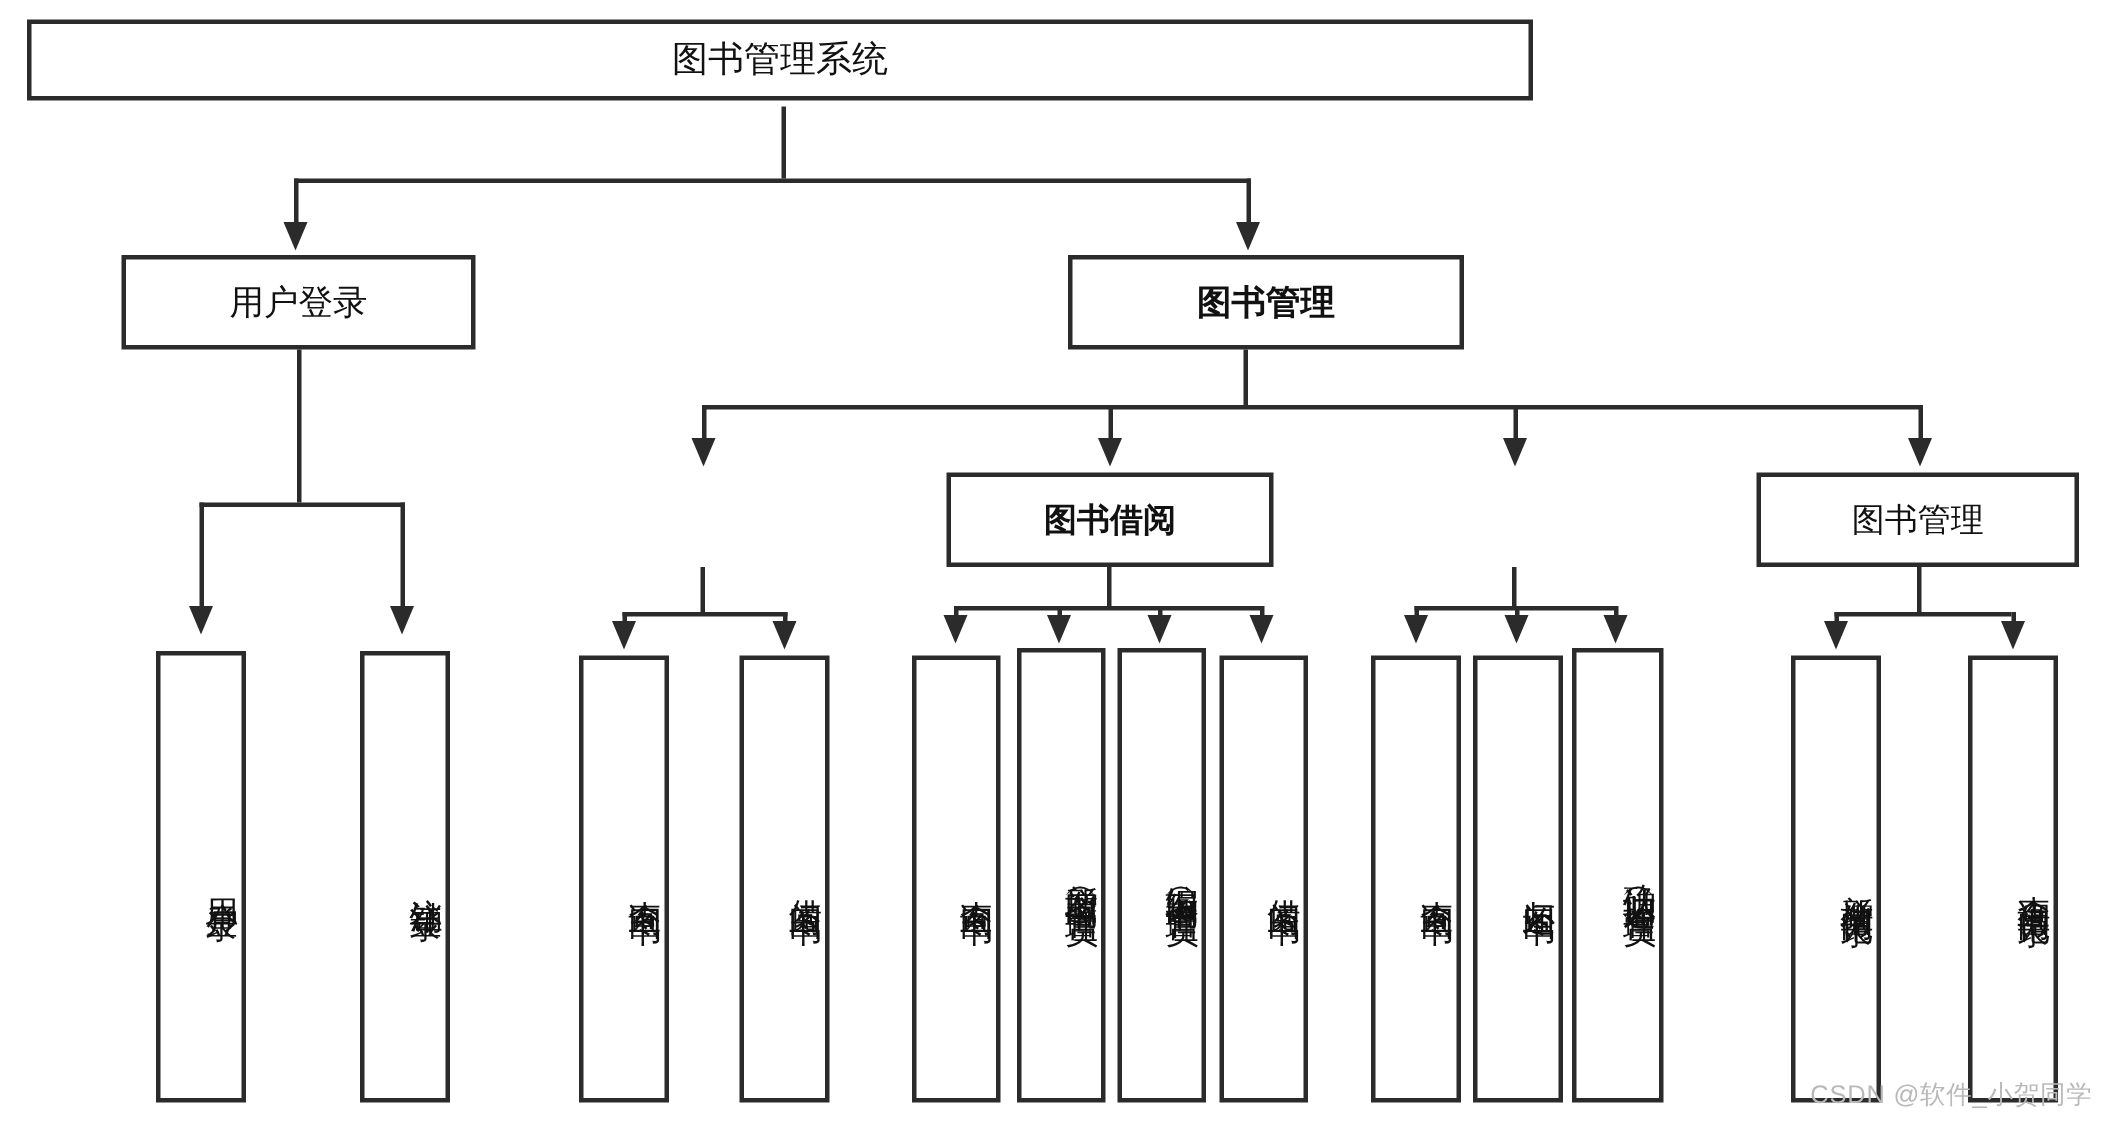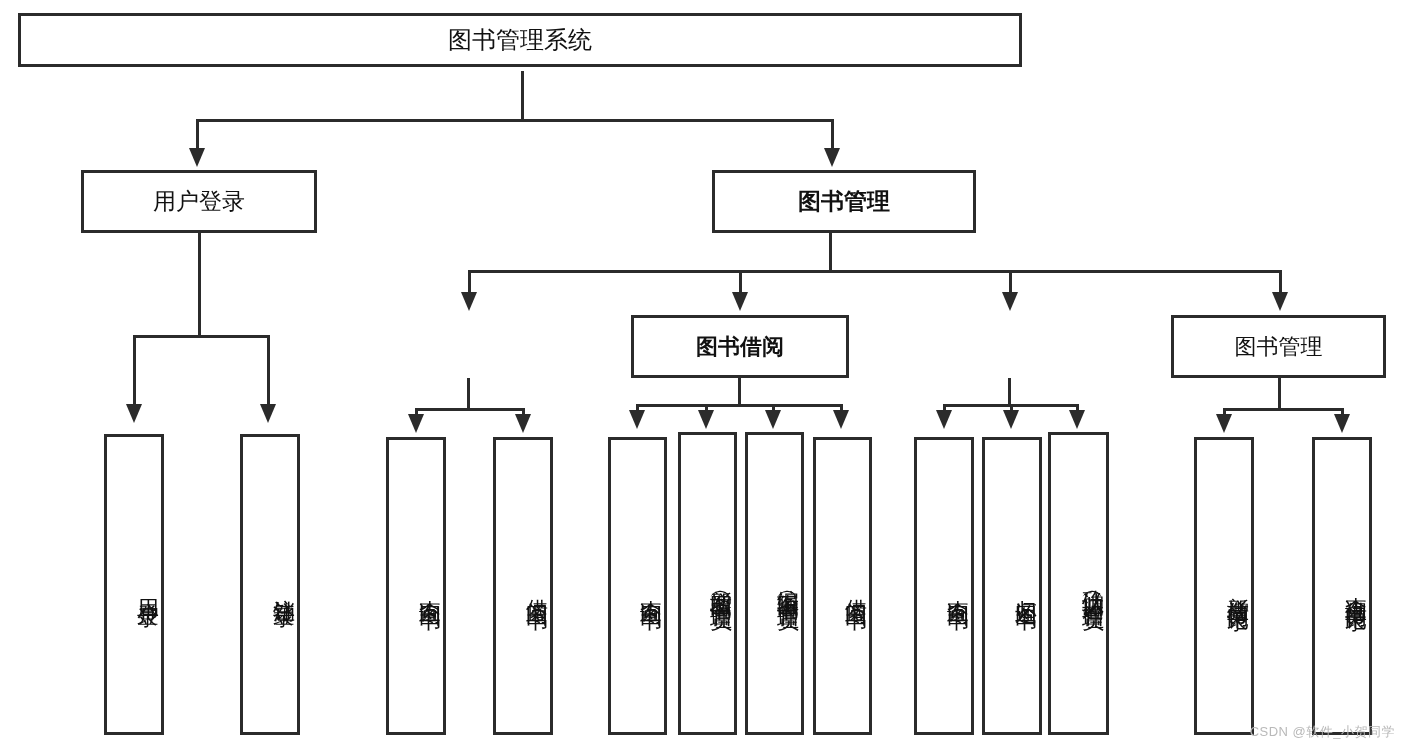--- a/index.html
+++ b/index.html
@@ -60,21 +60,21 @@
     height: 0;
     border-left: 8px solid transparent;
     border-right: 8px solid transparent;
     border-top: 19px solid #2b2b2b;
   }
   
   #watermark {
     position: absolute;
     right: 10px;
     bottom: 6px;
-    font-size: 13px;
+    font-size: 17px;
     color: #b9b9b9;
     white-space: nowrap;
     letter-spacing: 0.5px;
   }
 </style>
 </head>
 <body>
 
 <div id="canvas">
 

